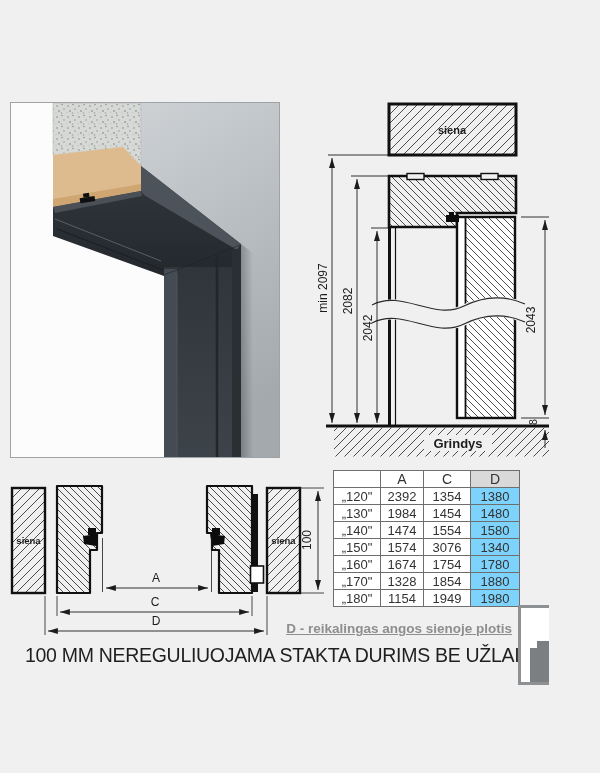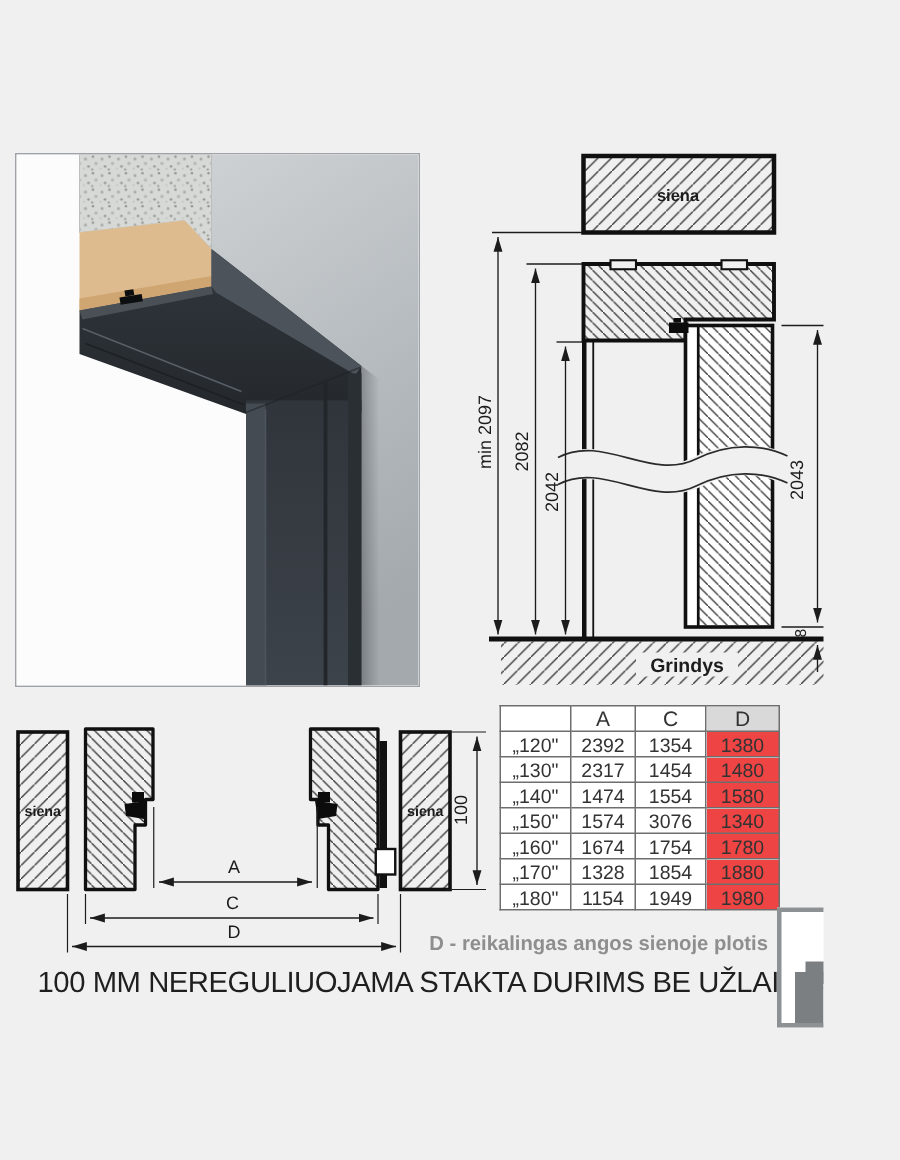--- a/index.html
+++ b/index.html
@@ -27,25 +27,25 @@
     background:#fff;table-layout:fixed;}
   #size-table th,#size-table td{border:1px solid #6e6e6e;text-align:center;
     font-size:13px;color:#333;height:16px;padding:0 2px;font-weight:normal;
     white-space:nowrap;overflow:hidden;}
   #size-table th{height:16px;font-size:14px;}
   #size-table th:nth-child(1){width:42px;}
   #size-table th:nth-child(2){width:38px;}
   #size-table th:nth-child(3){width:42px;}
   #size-table th:nth-child(4){width:44px;}
   #size-table .col-d-head{background:#d9d9d9;}
-  #size-table .col-d{background:#ef4444;}
+  #size-table .col-d{background:#7dd3fc;}
 
   
   #d-note{position:absolute;left:200px;top:621px;width:312px;text-align:right;
-    font-size:13.5px;font-weight:bold;color:#8e8e8e;letter-spacing:0;}
+    font-size:13.5px;font-weight:bold;color:#8e8e8e;letter-spacing:0;text-decoration:underline;}
   #main-title{position:absolute;left:25px;top:644px;width:500px;
     font-size:19.5px;color:#1f1f1f;letter-spacing:-0.3px;white-space:nowrap;}
 
   
   #brand-logo{position:absolute;left:518px;top:605px;width:73px;height:74px;
     border:3px solid #8d9194;background:#fff;}
   #brand-logo .lg{position:absolute;background:#7b7f82;}
   #lg-step{left:28px;top:23px;width:21px;height:10px;}
   #lg-band{left:16px;top:33px;right:0;height:15px;}
   #lg-block{left:9px;top:40px;width:19px;height:34px;}
@@ -229,21 +229,21 @@
       </thead>
     <tbody>
         <tr>
           <td>„120"</td>
           <td>2392</td>
           <td>1354</td>
           <td class="col-d">1380</td>
         </tr>
         <tr>
           <td>„130"</td>
-          <td>2317</td>
+          <td>1984</td>
           <td>1454</td>
           <td class="col-d">1480</td>
         </tr>
         <tr>
           <td>„140"</td>
           <td>1474</td>
           <td>1554</td>
           <td class="col-d">1580</td>
         </tr>
         <tr>

